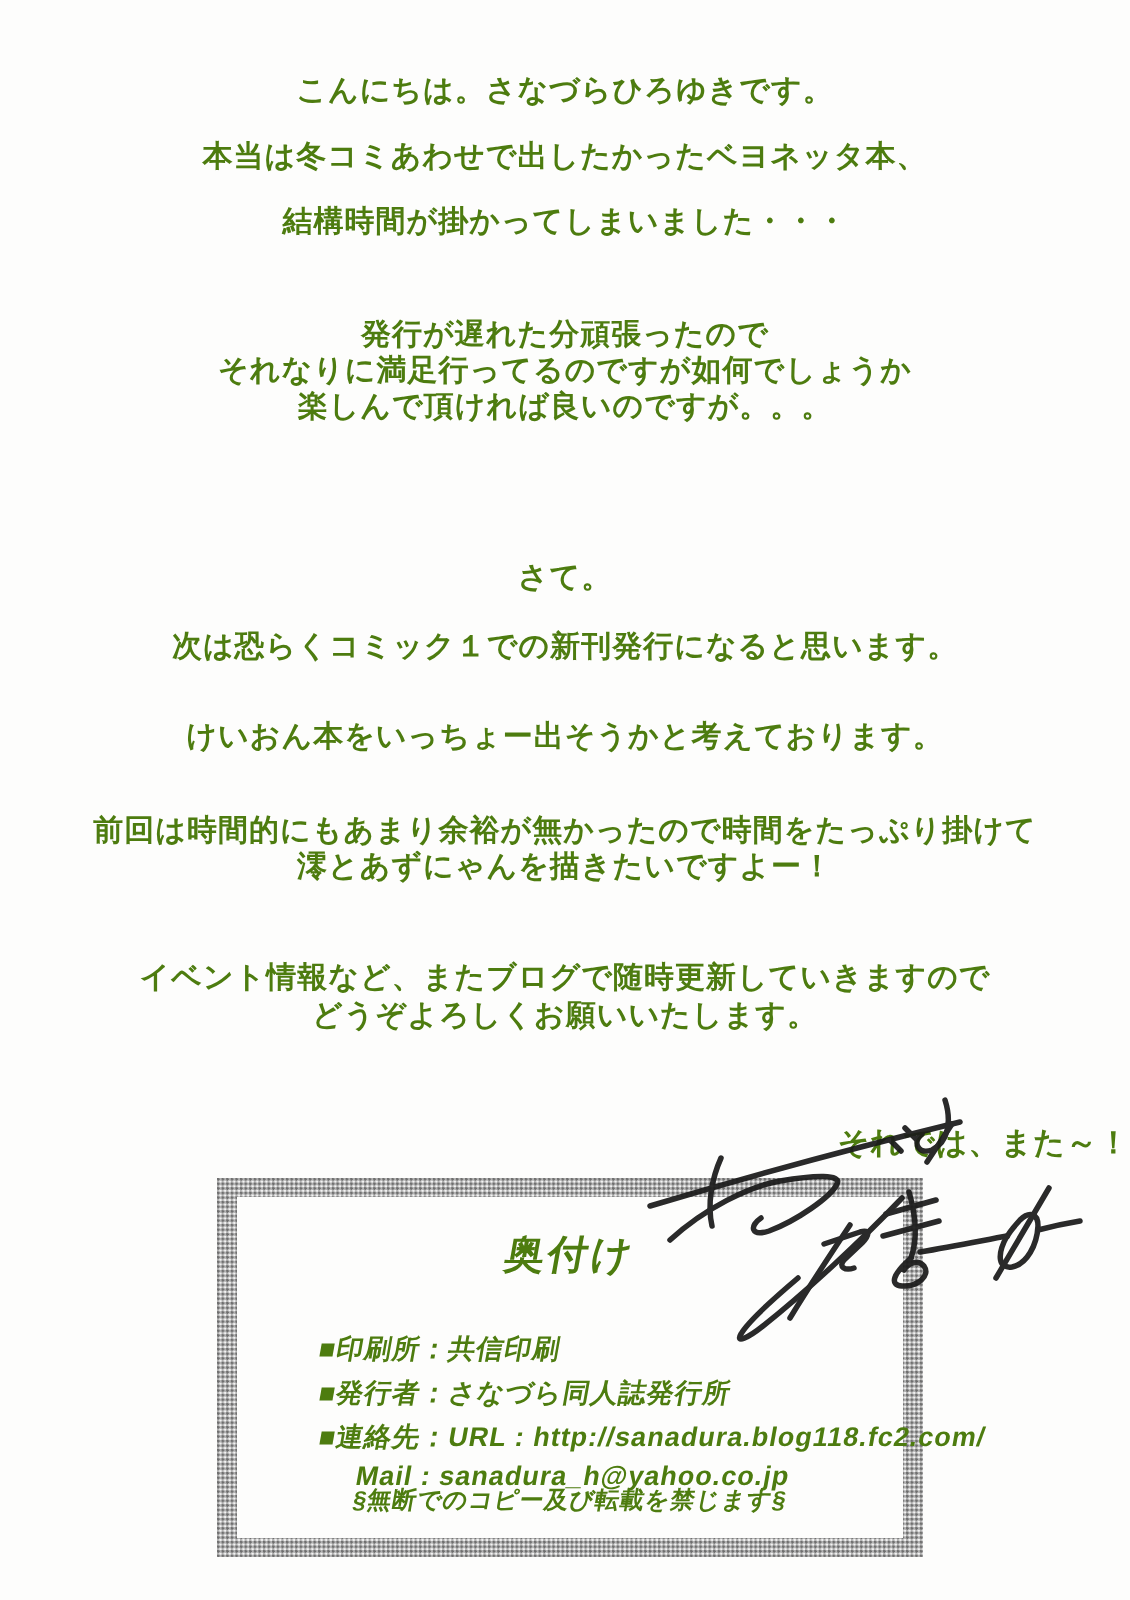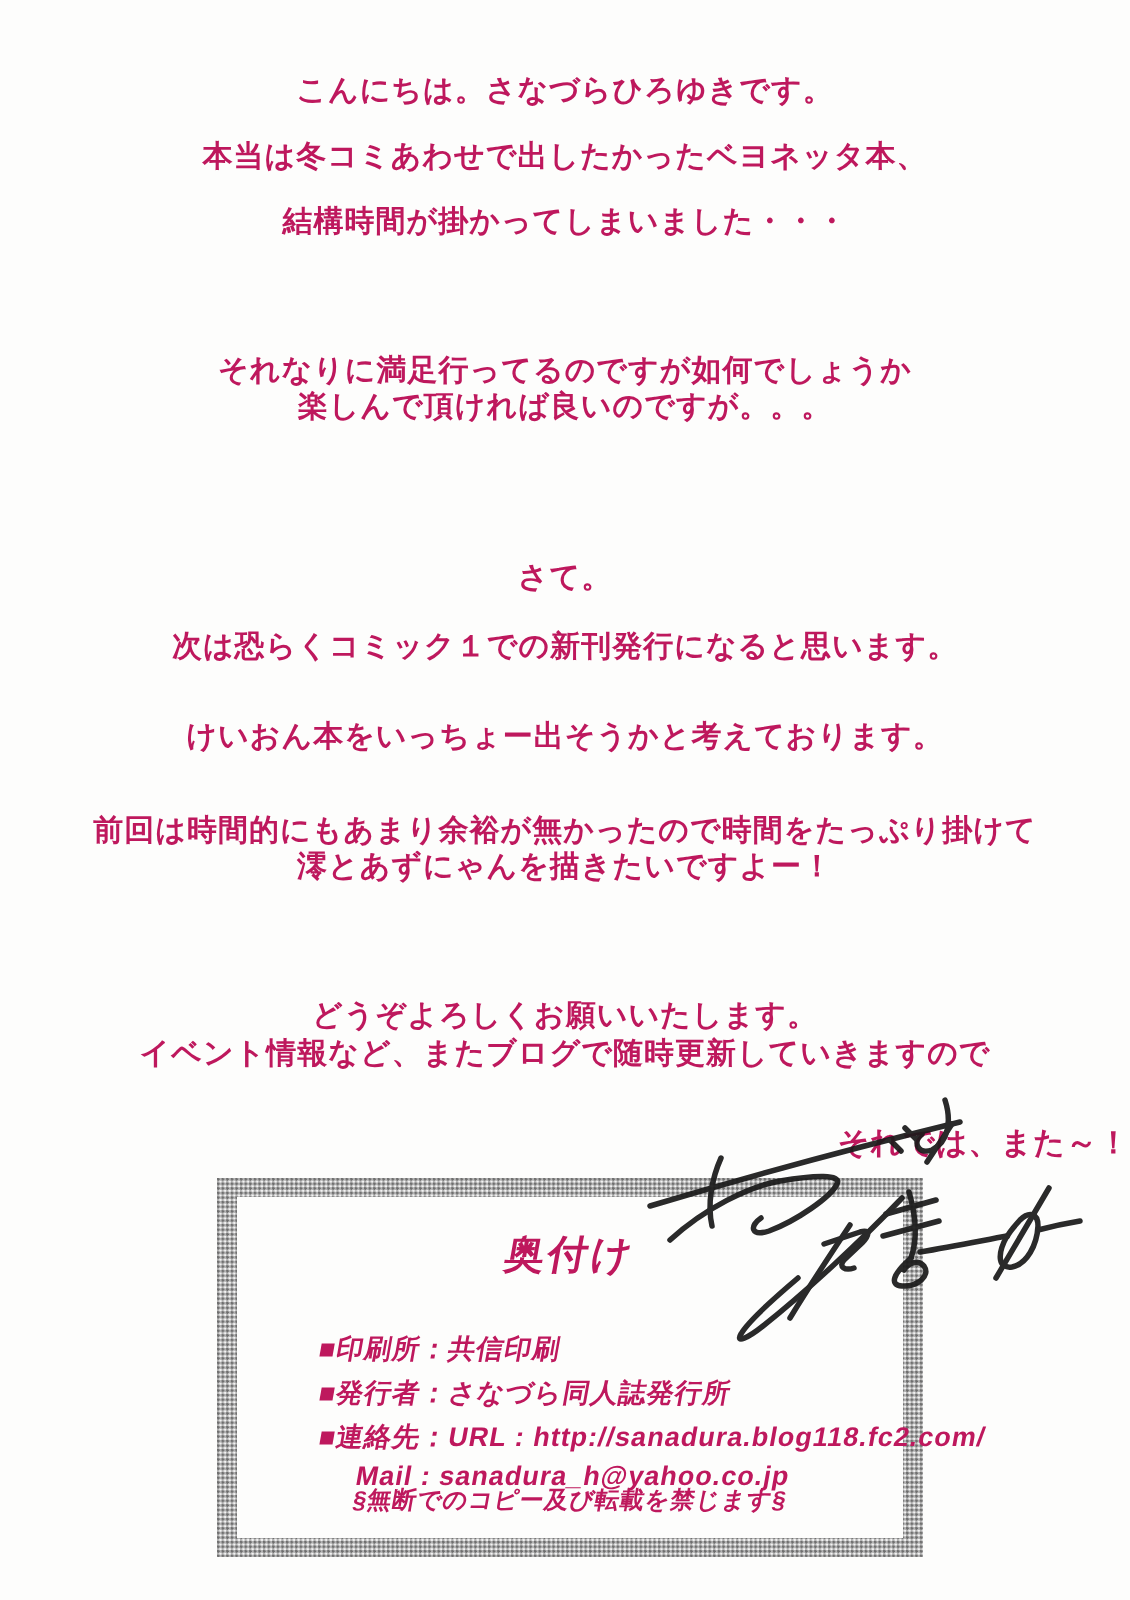--- a/index.html
+++ b/index.html
@@ -1,20 +1,20 @@
 <!DOCTYPE html>
 <html><head>
 <meta charset="utf-8">
 <style>
   html,body{margin:0;padding:0;background:#e9e9e9;}
   .page{
     position:relative;width:1130px;height:1600px;margin:0 auto;
     background:#fdfdfc;overflow:hidden;
     font-family:"Liberation Sans","DejaVu Sans",sans-serif;
-    color:#be185d;
+    color:#4d7c0f;
   }
   .tline{
     position:absolute;left:0;right:0;text-align:center;
     font-size:30px;font-weight:600;letter-spacing:1px;white-space:nowrap;
   }
   .closing{font-size:31px;text-align:right;}
   
   .box-frame{
     position:absolute;left:217px;top:1178px;width:706px;height:379px;
     background-color:#b3b3b3;
@@ -49,31 +49,32 @@
 </head>
 <body>
 
 <div class="page">
 
   <div class="tline" style="top:70px">こんにちは。さなづらひろゆきです。</div>
 
   <div class="tline" style="top:136px">本当は冬コミあわせで出したかったベヨネッタ本、</div>
   <div class="tline" style="top:201px">結構時間が掛かってしまいました・・・</div>
 
+  <div class="tline" style="top:314px">発行が遅れた分頑張ったので</div>
   <div class="tline" style="top:386px">楽しんで頂ければ良いのですが。。。</div>
   <div class="tline" style="top:350px">それなりに満足行ってるのですが如何でしょうか</div>
 
   <div class="tline" style="top:557px">さて。</div>
   <div class="tline" style="top:626px">次は恐らくコミック１での新刊発行になると思います。</div>
   <div class="tline" style="top:716px">けいおん本をいっちょー出そうかと考えております。</div>
 
   <div class="tline" style="top:810px">前回は時間的にもあまり余裕が無かったので時間をたっぷり掛けて</div>
   <div class="tline" style="top:846px">澪とあずにゃんを描きたいですよー！</div>
 
-  <div class="tline" style="top:1033px">イベント情報など、またブログで随時更新していきますので</div>
+  <div class="tline" style="top:957px">イベント情報など、またブログで随時更新していきますので</div>
   <div class="tline" style="top:995px">どうぞよろしくお願いいたします。</div>
 
   <div class="tline closing" style="top:1122px">それでは、また～！</div>
 
   <div class="box-frame">
     <div class="box-inner">
       <div class="colophon-title">奥付け</div>
 
       <div class="colophon-row" style="top:134px">
         <span>■印刷所：</span><span>共信印刷</span>

